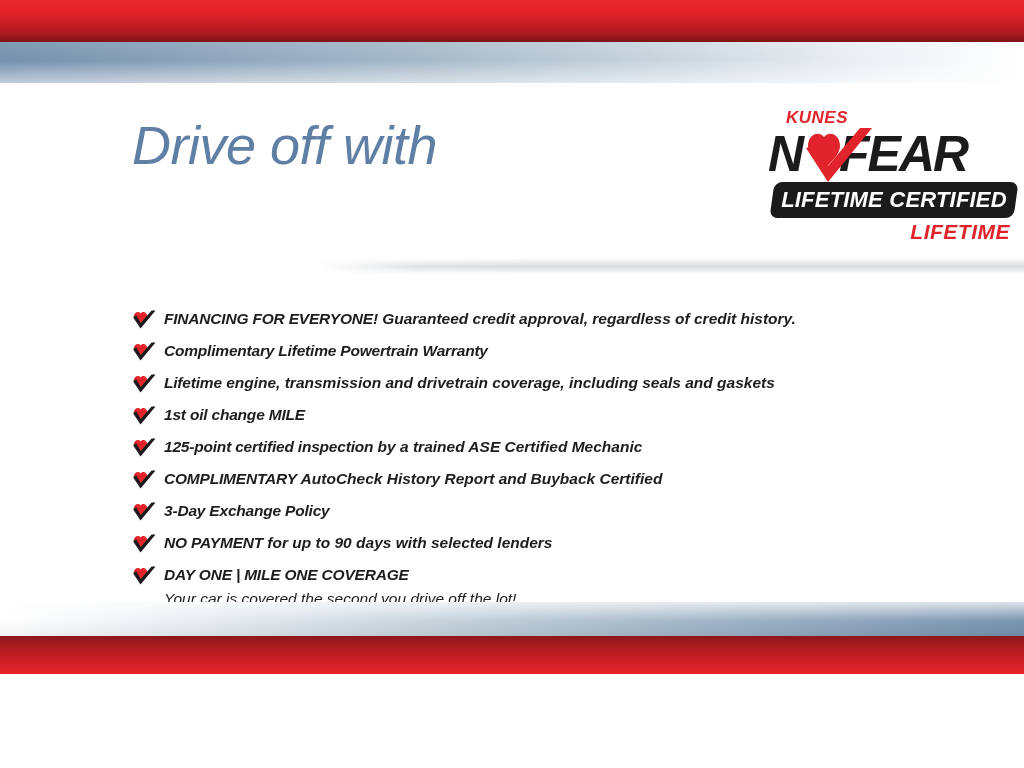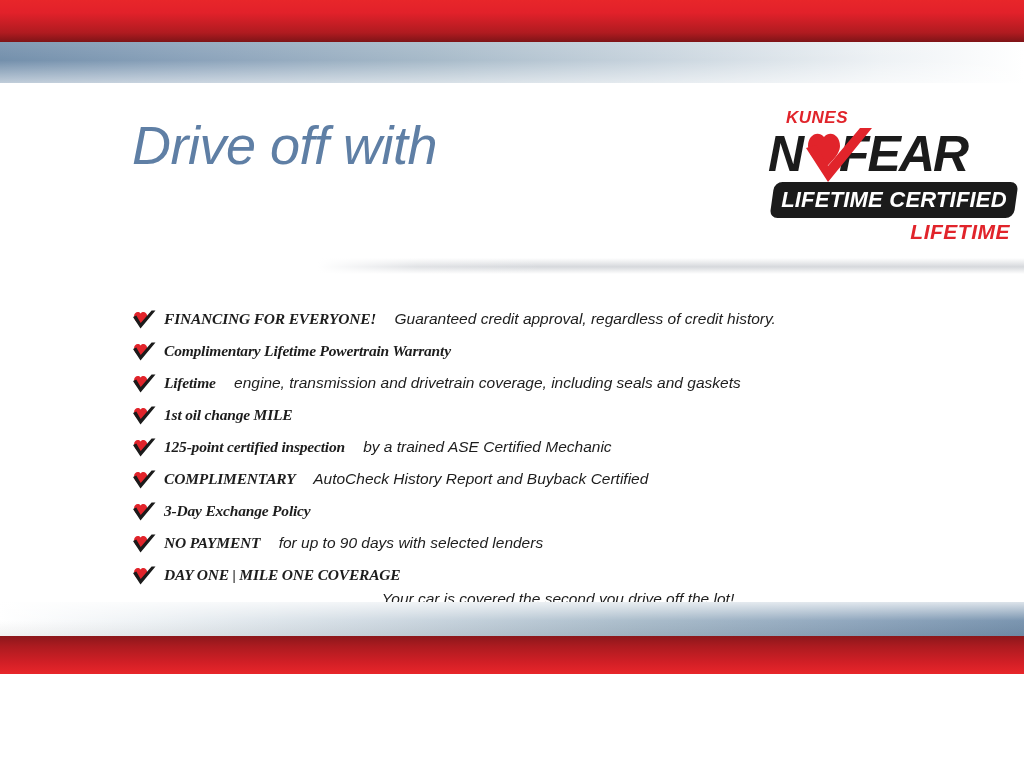--- a/index.html
+++ b/index.html
@@ -98,25 +98,25 @@
 
   
   .features{ position:absolute; left:132px; top:308px; width:820px; }
   .feature{
     position:relative; padding-left:32px; margin-bottom:10px;
     font-size:15.5px; line-height:22px; color:#1d1d1d; white-space:nowrap;
   }
   .feature .mark{
     position:absolute; left:0; top:2px; width:24px; height:19px;
   }
-  .feature .strong{ font-weight:700; font-style:italic; letter-spacing:-0.2px;font-family:Liberation Serif, serif; }
-  .feature .normal{ font-weight:400; font-style:italic;padding-left:14px; }
+  .feature .strong{ font-weight:700; font-style:italic; letter-spacing:-0.2px; }
+  .feature .normal{ font-weight:700; font-style:italic; }
   .feature .sub{
     display:block; font-weight:400; font-style:italic; font-size:15.5px;
-    margin-top:2px; margin-left:0px; color:#1d1d1d;text-align:center;
+    margin-top:2px; margin-left:0px; color:#1d1d1d;
   }
 </style>
 </head>
 <body>
 
 <div id="page">
 
   <div class="bar-top-red"></div>
   <div class="bar-top-steel"></div>
 

